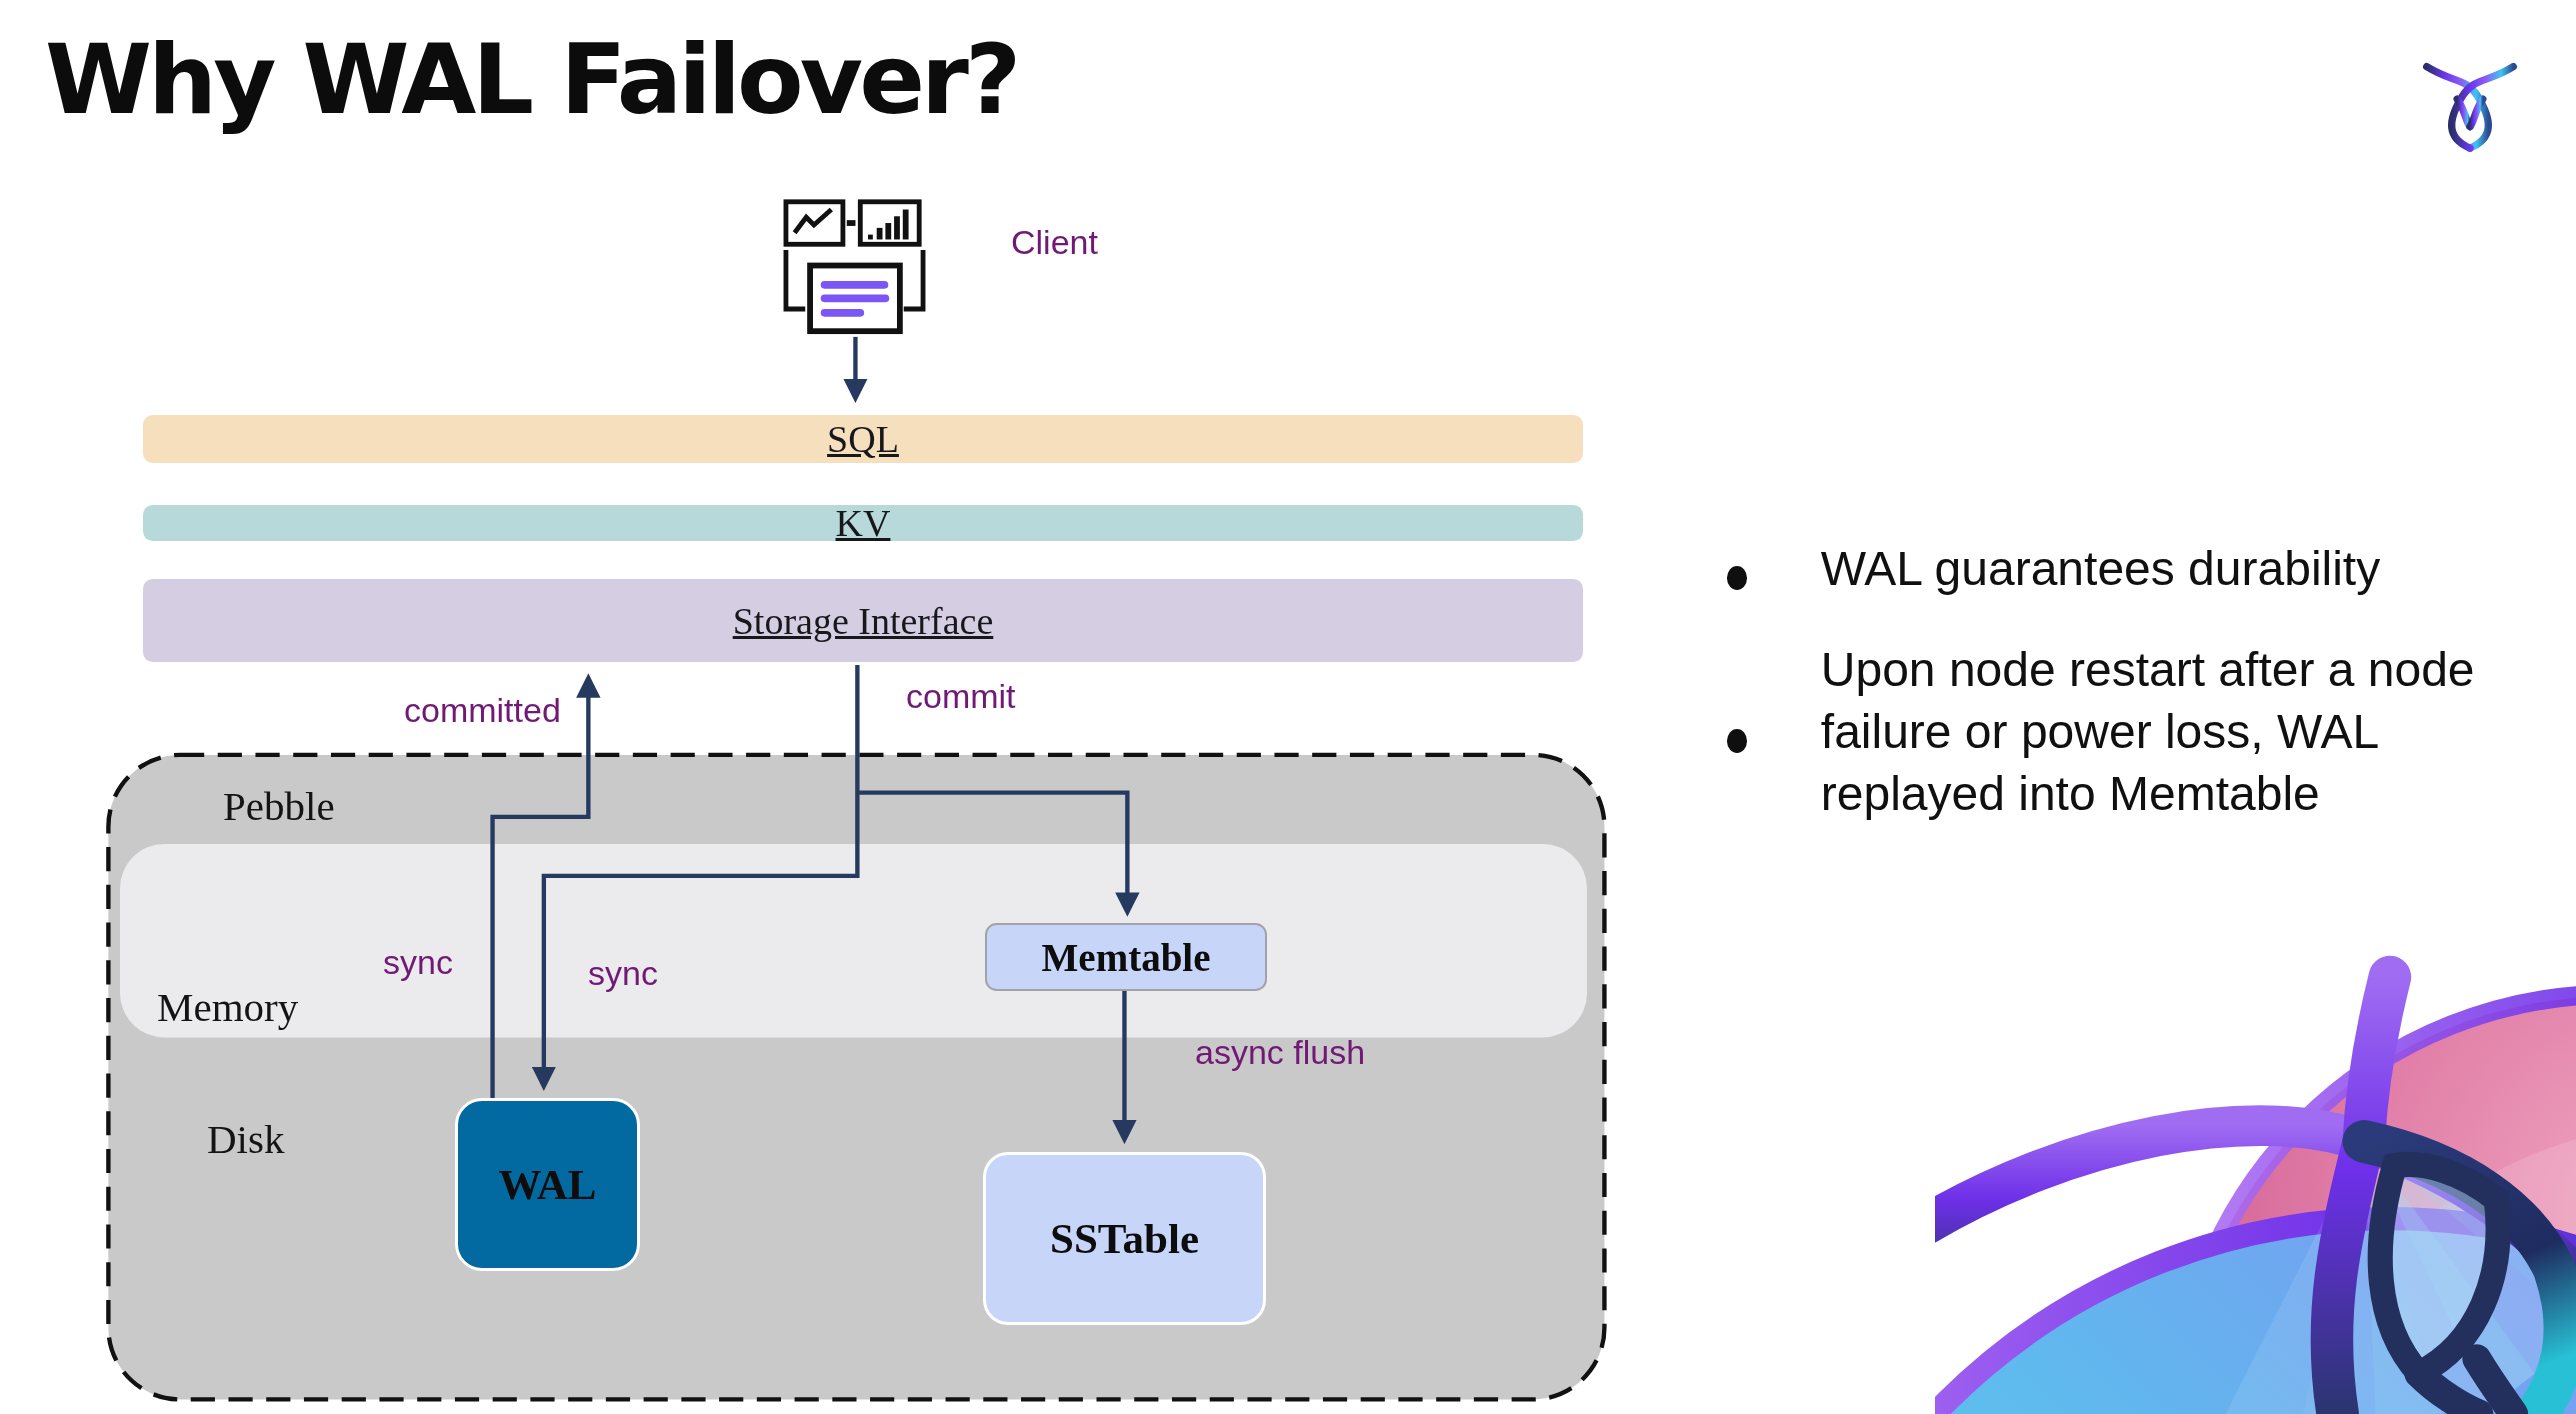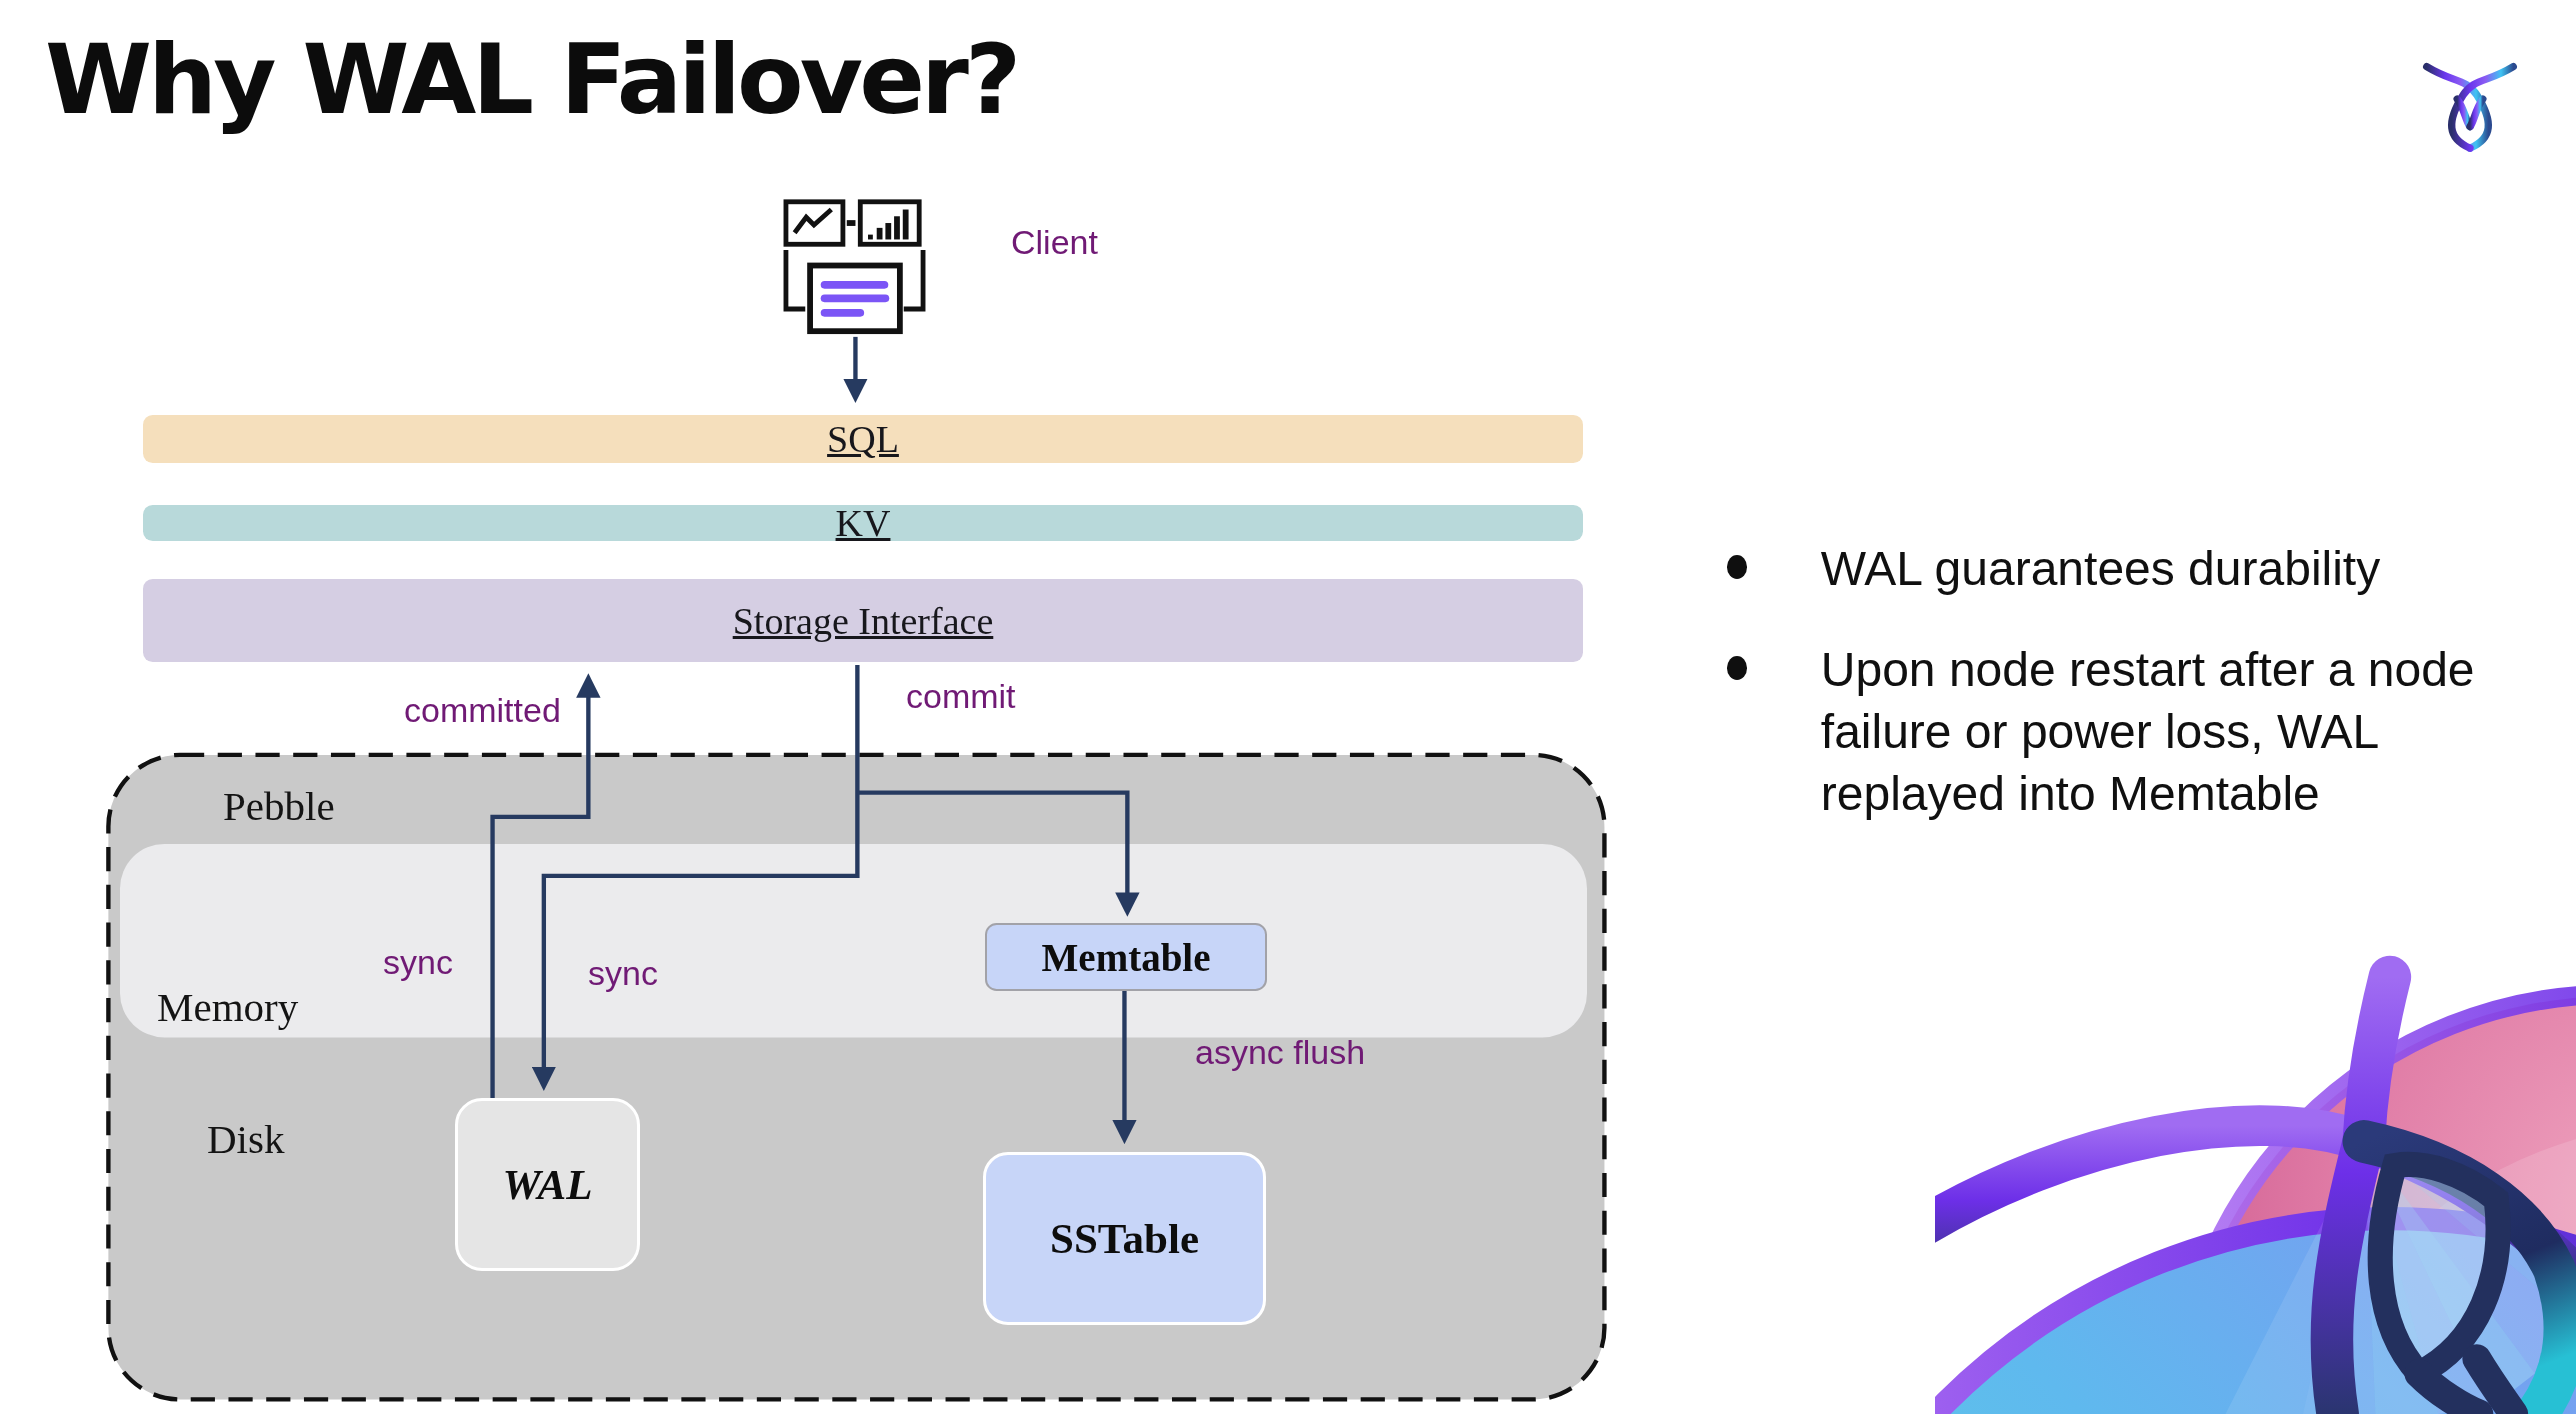--- a/index.html
+++ b/index.html
@@ -29,21 +29,21 @@
   .lbl-async{left:1195px;top:1033px;}
   .lbl-client{left:1011px;top:223px;font-size:34px;}
   
   .node{display:flex;align-items:center;justify-content:center;
         font-family:"Liberation Serif","DejaVu Serif",serif;font-weight:700;color:#0d0d0d;}
   .node.wal{left:455px;top:1098px;width:179px;height:167px;border:3.9px solid #ffffff;border-radius:27px;font-size:43px;}
   .node.memtable{left:985px;top:923px;width:278px;height:64px;border:2.9px solid #a2a2a8;border-radius:11.6px;font-size:39px;}
   .node.sstable{left:983px;top:1152px;width:277px;height:167px;border:3.9px solid #ffffff;border-radius:25px;font-size:43px;}
   
   .bullets{left:1713px;top:538px;width:803px;display:flex;flex-direction:column;gap:39px;}
-  .bullet{display:flex;align-items:flex-start;}
+  .bullet{display:flex;align-items:center;}
   .bullet .dot{flex:0 0 auto;width:20.3px;height:24px;border-radius:50%;background:#0f0f0f;margin:17.4px 0 0 13.5px;}
   .bullet .txt{margin-left:74px;font-size:48px;line-height:62px;color:#101010;width:677px;}
   svg{display:block;}
 </style>
 </head>
 <body>
 
 <div class="slide">
 
   <div class="abs title">Why WAL Failover?</div>
@@ -125,21 +125,21 @@
   <div class="abs serif-label lbl-pebble">Pebble</div>
   <div class="abs serif-label lbl-memory">Memory</div>
   <div class="abs serif-label lbl-disk">Disk</div>
 
   <div class="abs edge-label lbl-committed">committed</div>
   <div class="abs edge-label lbl-commit">commit</div>
   <div class="abs edge-label lbl-sync-left">sync</div>
   <div class="abs edge-label lbl-sync-right">sync</div>
   <div class="abs edge-label lbl-async">async flush</div>
 
-  <div class="abs node wal" style="background-color: #e5e5e5; font-style: italic;">
+  <div class="abs node wal" style="background-color: #0369a1;">
     <span>WAL</span>
   </div>
   <div class="abs node memtable" style="background-color: rgb(199, 213, 248);">
     <span>Memtable</span>
   </div>
   <div class="abs node sstable" style="background-color: rgb(199, 213, 248);">
     <span>SSTable</span>
   </div>
 
   <div class="abs bullets">

